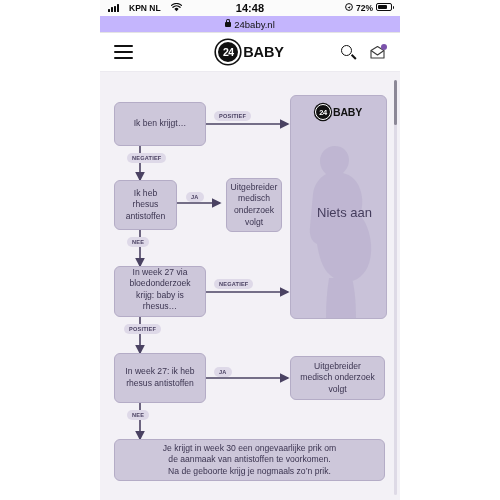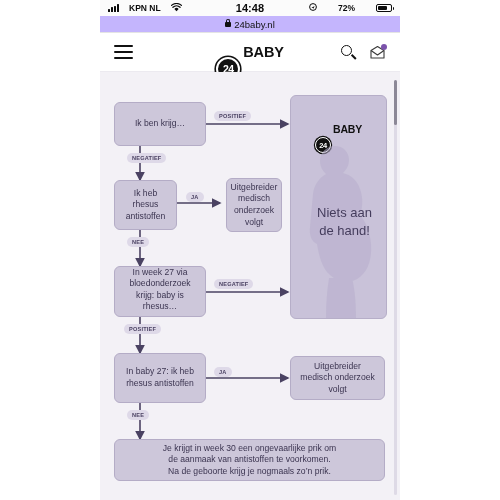--- a/index.html
+++ b/index.html
@@ -31,21 +31,21 @@
     background: #fbfbfb;
     display: flex;
     align-items: center;
     padding: 0 8px;
     font-size: 8.5px;
     font-weight: bold;
     color: #0b0b0b;
   }
   .sb-left { display: flex; align-items: center; gap: 10px; flex: 0 0 auto; }
   .sb-center { position: absolute; left: 0; right: 0; text-align: center; font-size: 11px; font-weight: bold; letter-spacing: .1px; }
-  .sb-right { margin-left: auto; display: flex; align-items: center; gap: 21px; position: relative; z-index: 2; }
+  .sb-right { margin-left: auto; display: flex; align-items: flex-start; gap: 3px; position: relative; z-index: 2; }
 
   .bars { display: inline-flex; align-items: flex-end; gap: 1px; height: 8px; }
   .bars i { display: block; width: 2px; background: #0b0b0b; border-radius: .5px; }
   .bars i:nth-child(1){height:3px}
   .bars i:nth-child(2){height:5px}
   .bars i:nth-child(3){height:6.5px}
   .bars i:nth-child(4){height:8px}
 
   .battery {
     width: 16px; height: 8px;
@@ -87,21 +87,20 @@
 
   .logo { position:absolute; left:0; right:0; display:flex; align-items:center; justify-content:center; gap:3px; pointer-events:none; }
   .logo-mark {
     width: 20px; height: 20px; border-radius: 50%;
     background: #111;
     border: 2px solid #fff;
     box-shadow: 0 0 0 1.6px #111;
     color: #fff; font-weight: bold; font-size: 10.5px;
     display: flex; align-items: center; justify-content: center;
     letter-spacing: -.5px;
-    margin-top: 33px;
   }
   .logo-text { font-size: 14.5px; font-weight: bold; color:#111; letter-spacing:-.2px; }
 
   .hdr-right { margin-left:auto; display:flex; align-items:center; gap:13px; }
   .search-icon { width:15px; height:15px; position:relative; cursor:pointer;}
   .search-icon::before { content:''; position:absolute; left:0; top:0; width:11px; height:11px; border:1.6px solid #111; border-radius:50%; box-sizing:border-box;}
   .search-icon::after { content:''; position:absolute; right:0px; bottom:0px; width:6px; height:1.6px; background:#111; transform:rotate(45deg); transform-origin:right center;}
   .mail-icon { width:17px; height:15px; position:relative; cursor:pointer;}
   .mail-icon svg { display:block; }
   .mail-dot { position:absolute; right:-1px; top:-1px; width:6px; height:6px; border-radius:50%; background:#7b52ab; }
@@ -277,26 +276,25 @@
         </div>
         <svg class="panel-silhouette" viewBox="0 0 105 180">
           <path d="M52 8 c-9 0 -15 7 -15 15 c0 6 3 10 6 13 c-7 4 -12 11 -13 20 c-1 10 -2 22 -3 33
                    c-1 9 2 15 7 17 c2 12 5 24 13 31 c9 8 22 9 30 2 c9 -7 12 -20 11 -33
                    c-1 -12 -5 -22 -11 -29 c3 -9 3 -18 0 -26 c-3 -9 -9 -14 -17 -16 c3 -3 6 -7 6 -13
                    c0 -8 -6 -14 -14 -14 z
                    M46 140 c-2 12 -3 25 -3 40 l30 0 c0 -15 -1 -28 -4 -40 z" fill="#b7aecc"></path>
         </svg>
         <div class="panel-text">
           <div>Niets aan</div>
-          <div>de hand!</div>
         </div>
       </div>
 
       <div class="node" style="left:14px; top:30px; width:92px; height:44px;">
-        <span>Ik ben krijg…</span>
+        <span>Ik ben krijgt…</span>
       </div>
 
       <div class="node" style="left:14px; top:108px; width:63px; height:50px;">
         <span>
           <span>Ik heb</span><br>
           <span>rhesus</span><br>
           <span>antistoffen</span>
         </span>
       </div>
 
@@ -313,21 +311,21 @@
         <span>
           <span>In week 27 via</span><br>
           <span>bloedonderzoek</span><br>
           <span>krijg: baby is</span><br>
           <span>rhesus…</span>
         </span>
       </div>
 
       <div class="node" style="left:14px; top:281px; width:92px; height:50px;">
         <span>
-          <span>In baby 27: ik heb</span><br>
+          <span>In week 27: ik heb</span><br>
           <span>rhesus antistoffen</span>
         </span>
       </div>
 
       <div class="node" style="left:190px; top:284px; width:95px; height:44px;">
         <span>
           <span>Uitgebreider</span><br>
           <span>medisch onderzoek</span><br>
           <span>volgt</span>
         </span>

